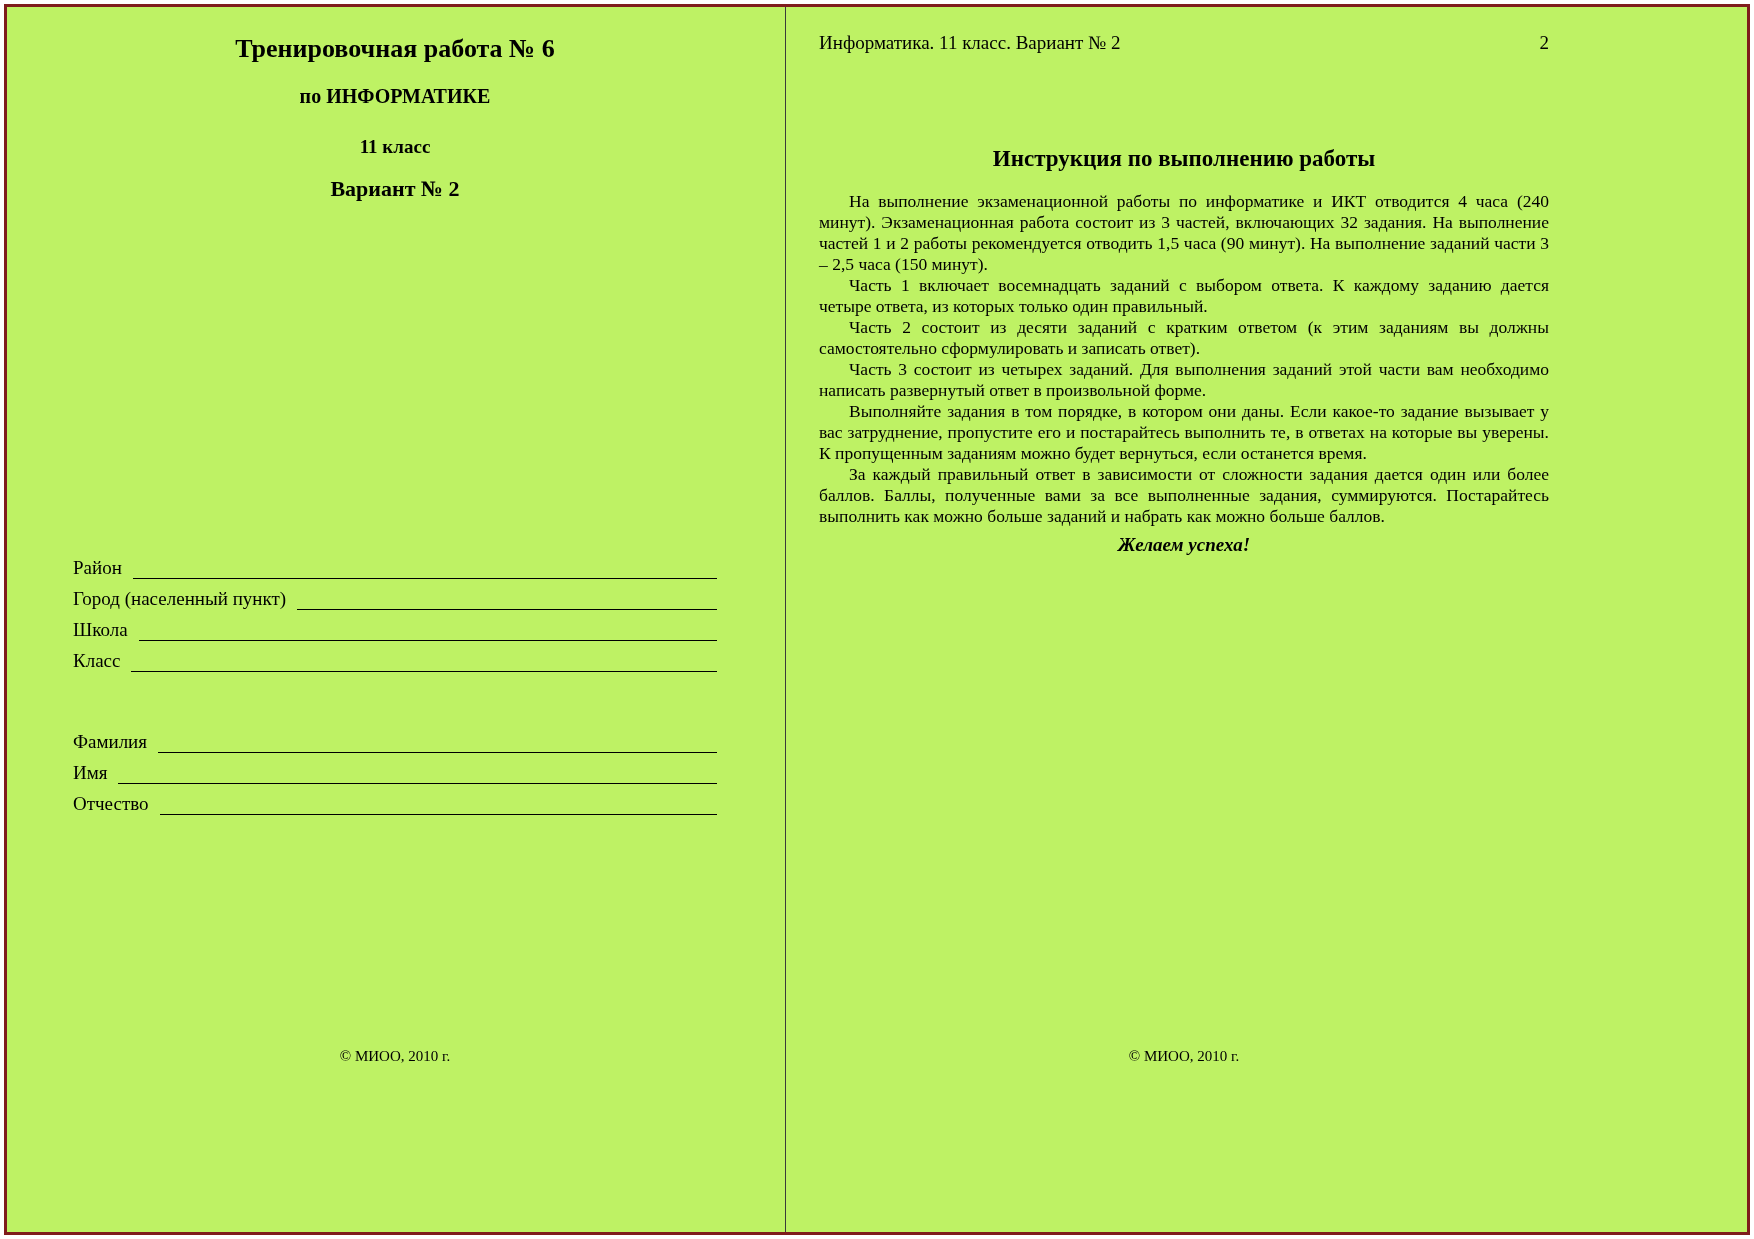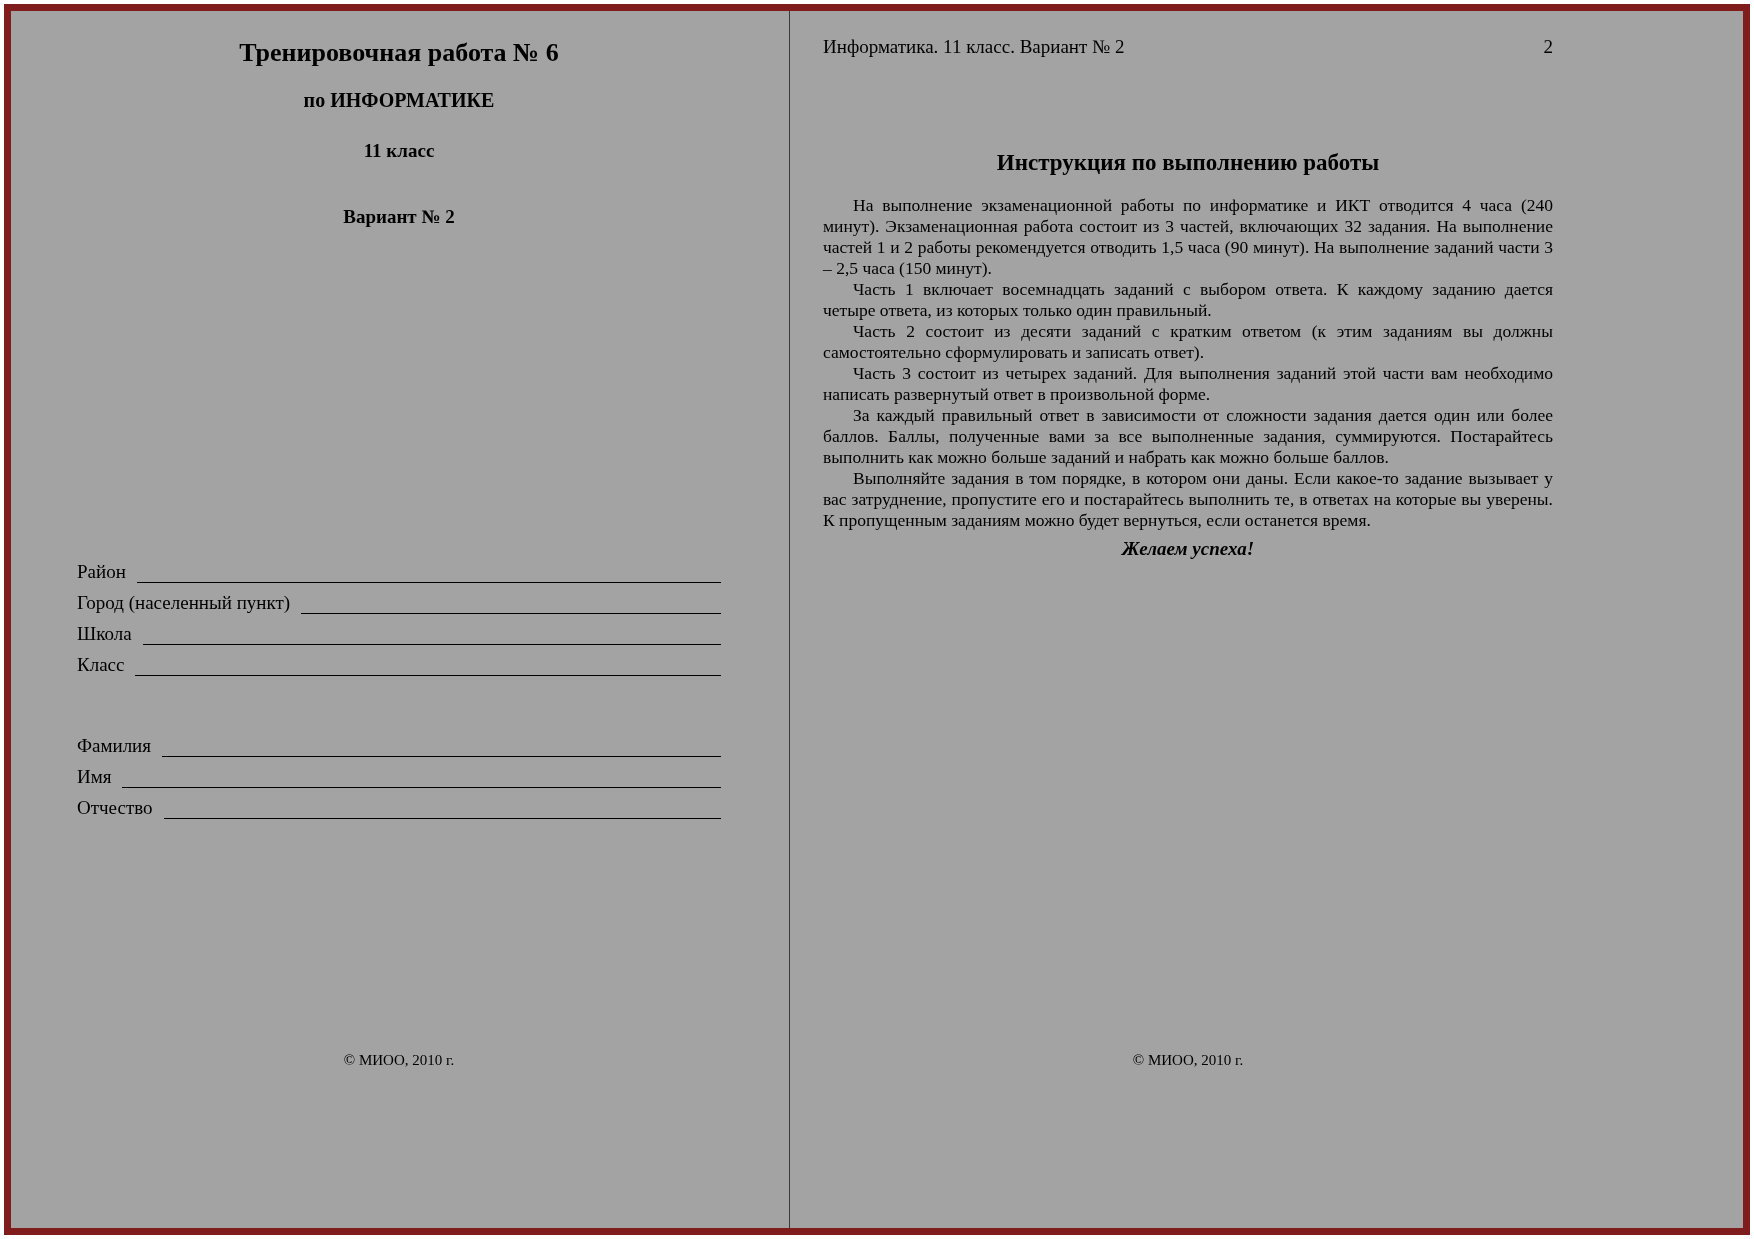--- a/index.html
+++ b/index.html
@@ -15,22 +15,22 @@
     height: 1239px;
     background: #ffffff;
     overflow: hidden;
   }
   .spread {
     position: absolute;
     left: 4px;
     top: 4px;
     right: 4px;
     bottom: 4px;
-    border: 7px solid #7f1d1d;
-    background: #a3a3a3;
+    border: 3px solid #7f1d1d;
+    background: #bef264;
   }
   .divider {
     position: absolute;
     left: 778px;
     top: 0;
     bottom: 0;
     width: 1px;
     background: #3a3a3a;
   }
   .page {
@@ -60,24 +60,24 @@
     line-height: 26px;
     margin-top: 18px;
   }
   .lp-grade {
     font-size: 19px;
     font-weight: bold;
     line-height: 24px;
     margin-top: 26px;
   }
   .lp-variant {
-    font-size: 19px;
-    font-weight: bold;
-    line-height: 24px;
-    margin-top: 42px;
+    font-size: 22px;
+    font-weight: bold;
+    line-height: 24px;
+    margin-top: 18px;
   }
   .fields {
     position: absolute;
     left: 66px;
     width: 644px;
   }
   .fields-1 { top: 543px; }
   .fields-2 { top: 717px; }
   .field-row {
     display: flex;
@@ -208,22 +208,22 @@
         <span>Информатика. 11 класс. Вариант № 2</span>
         <span>2</span>
       </div>
 
       <div class="rp-content">
         <h2 class="rp-heading">Инструкция по выполнению работы</h2>
         <p>На выполнение экзаменационной работы по информатике и ИКТ отводится 4 часа  (240 минут).  Экзаменационная  работа  состоит  из  3 частей,  включающих 32 задания. На выполнение частей 1 и 2 работы рекомендуется отводить 1,5 часа (90 минут). На выполнение заданий части 3 – 2,5 часа (150 минут).</p>
         <p>Часть 1 включает восемнадцать заданий с выбором ответа. К каждому заданию дается четыре ответа, из которых только один правильный.</p>
         <p>Часть 2 состоит из десяти заданий с кратким ответом (к этим заданиям вы должны самостоятельно сформулировать и записать ответ).</p>
         <p>Часть 3 состоит из четырех заданий. Для выполнения заданий этой части вам необходимо написать развернутый ответ в произвольной форме.</p>
+        <p>Выполняйте задания в том порядке, в котором они даны. Если какое-то задание вызывает у вас затруднение, пропустите его и постарайтесь выполнить те, в ответах на которые вы уверены. К пропущенным заданиям можно будет вернуться, если останется время.</p>
         <p>За каждый правильный ответ в зависимости от сложности задания дается один или более баллов. Баллы, полученные вами за все выполненные задания, суммируются. Постарайтесь выполнить как можно больше заданий и набрать как можно больше баллов.</p>
-        <p>Выполняйте задания в том порядке, в котором они даны. Если какое-то задание вызывает у вас затруднение, пропустите его и постарайтесь выполнить те, в ответах на которые вы уверены. К пропущенным заданиям можно будет вернуться, если останется время.</p>
         <div class="rp-closing">Желаем успеха!</div>
       </div>
 
       <div class="page-footer rp-footer">© МИОО, 2010 г.</div>
     </div>
 
   </div>
 </div>
 
 </body></html>

